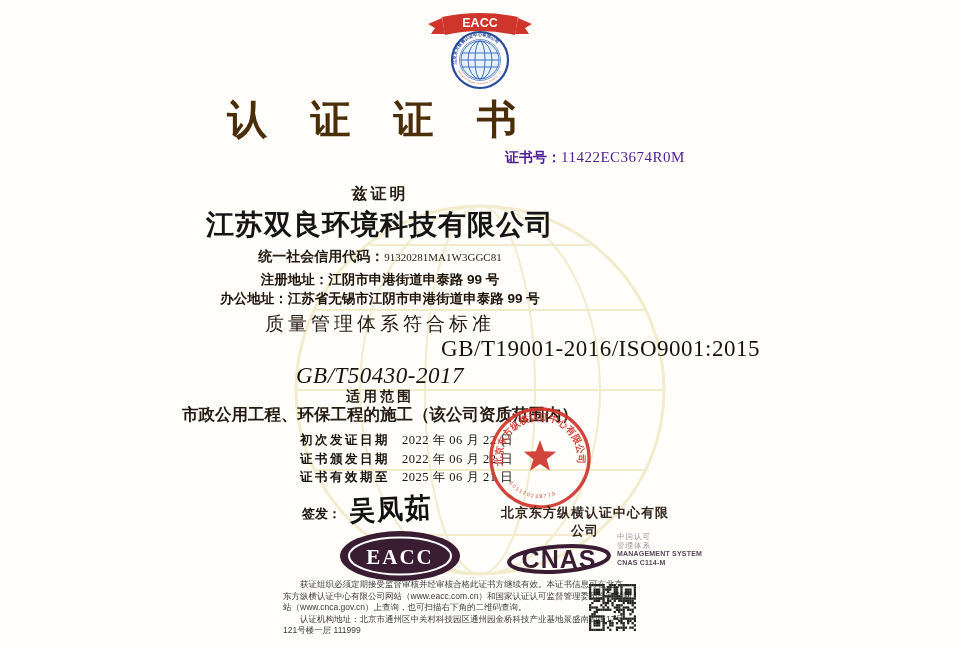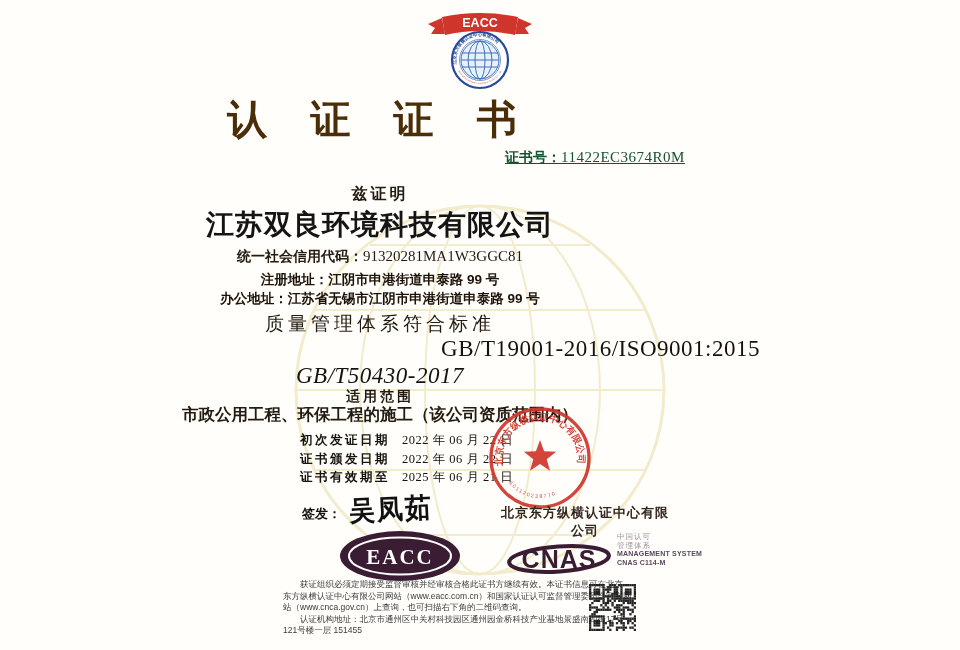--- a/index.html
+++ b/index.html
@@ -2,26 +2,26 @@
 <html><head>
 <meta charset="utf-8">
 <style>
   html,body{margin:0;padding:0;background:#fff;}
   .page{position:relative;width:960px;height:650px;background:#fffefb;overflow:hidden;
         font-family:"Liberation Sans","DejaVu Sans",sans-serif;color:#241a10;padding-left:32px;}
   .abs{position:absolute;}
   .ctr{left:0;width:760px;text-align:center;}
   .serif{font-family:"Liberation Serif","DejaVu Serif",serif;}
   .title{top:92px;font-size:40px;font-weight:700;letter-spacing:16px;color:#4b2d08;}
-  .certno{top:149px;left:505px;font-size:14px;font-weight:700;color:#14532d;text-decoration:underline;}
+  .certno{top:149px;left:505px;font-size:14px;font-weight:700;color:#4c1d95;}
   .certno .val{font-family:"Liberation Serif","DejaVu Serif",serif;font-weight:400;font-size:15px;letter-spacing:.5px;}
   .certify{top:184px;font-size:16px;font-weight:700;letter-spacing:3px;}
   .company{top:206px;font-size:28px;font-weight:700;letter-spacing:1px;color:#141414;}
   .credit{top:248px;font-size:14px;font-weight:700;}
-  .credit .val{font-family:"Liberation Serif","DejaVu Serif",serif;font-weight:400;font-size:15px;}
+  .credit .val{font-family:"Liberation Serif","DejaVu Serif",serif;font-weight:400;font-size:11px;}
   .addr{font-size:13.5px;font-weight:700;color:#1d1208;}
   .sysheading{top:311px;font-size:19px;font-weight:400;letter-spacing:4px;}
   .std{font-size:23px;font-weight:400;letter-spacing:.5px;color:#17120c;}
   .scopeheading{top:388px;font-size:14px;font-weight:700;letter-spacing:3px;}
   .scope{top:404px;font-size:16.5px;font-weight:700;}
   .dates{top:431px;left:300px;font-size:12.5px;line-height:18.5px;color:#17120c;}
   .dates .lbl{font-weight:700;letter-spacing:2.5px;}
   .dates .val{font-family:"Liberation Serif","DejaVu Serif",serif;margin-left:12px;letter-spacing:.5px;}
   .signrow{top:492px;left:302px;font-size:13px;font-weight:700;color:#17120c;}
   .signature{display:inline-block;font-size:26px;font-weight:700;color:#111;
@@ -136,21 +136,21 @@
     <div class="cn">管理体系</div>
     <div class="en">MANAGEMENT SYSTEM</div>
     <div class="en">CNAS C114-M</div>
   </div>
 
   <div class="abs footer">
     <div>　　获证组织必须定期接受监督审核并经审核合格此证书方继续有效。本证书信息可在北京</div>
     <div>东方纵横认证中心有限公司网站（www.eacc.com.cn）和国家认证认可监督管理委员会官方网</div>
     <div>站（www.cnca.gov.cn）上查询，也可扫描右下角的二维码查询。</div>
     <div>　　认证机构地址：北京市通州区中关村科技园区通州园金桥科技产业基地景盛南四街17号</div>
-    <div>121号楼一层 151455</div>
+    <div>121号楼一层 111999</div>
   </div>
 
   <svg class="abs" style="left:589px;top:584px;" width="47" height="47" viewBox="0 0 47 47">
       <rect x="0.00" y="0.00" width="2.29" height="2.29" fill="#222"></rect>
       <rect x="2.24" y="0.00" width="2.29" height="2.29" fill="#222"></rect>
       <rect x="4.48" y="0.00" width="2.29" height="2.29" fill="#222"></rect>
       <rect x="6.71" y="0.00" width="2.29" height="2.29" fill="#222"></rect>
       <rect x="8.95" y="0.00" width="2.29" height="2.29" fill="#222"></rect>
       <rect x="11.19" y="0.00" width="2.29" height="2.29" fill="#222"></rect>
       <rect x="13.43" y="0.00" width="2.29" height="2.29" fill="#222"></rect>

